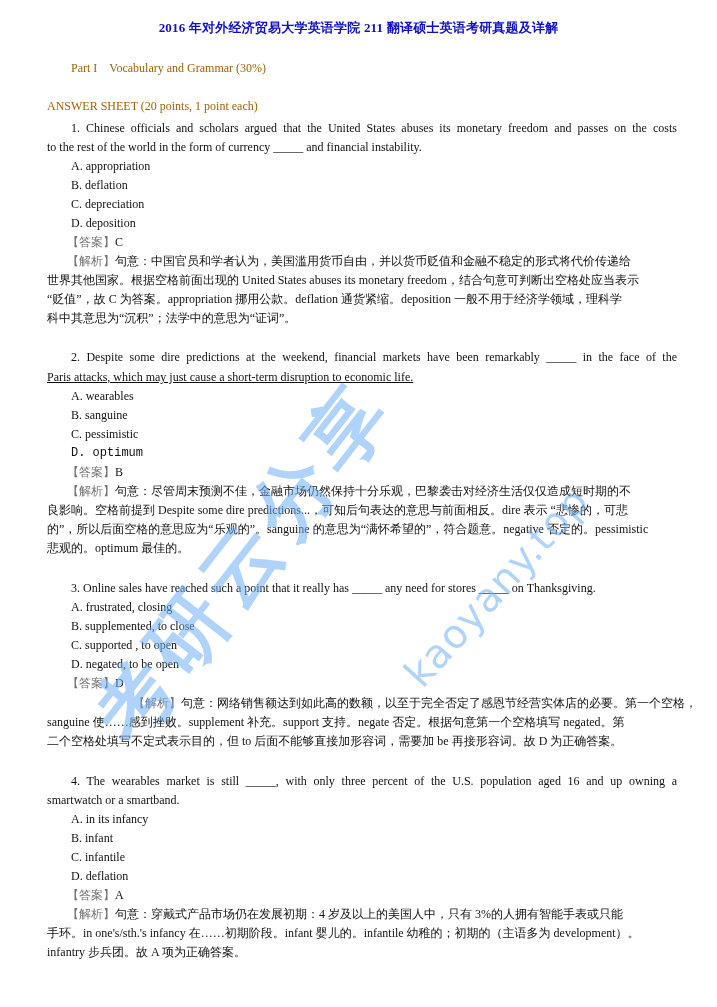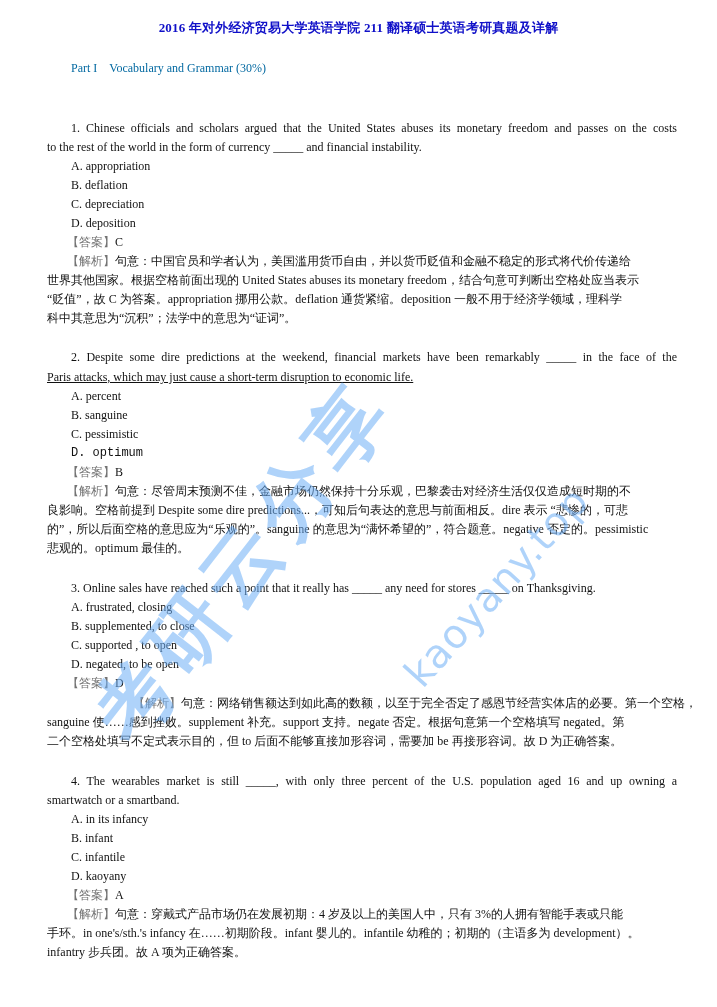--- a/index.html
+++ b/index.html
@@ -35,21 +35,21 @@
     }
     .line {
       position: absolute;
       left: 47px;
       width: 630px;
       white-space: nowrap;
       line-height: 19px;
       font-size: 12px;
     }
     .indent { left: 71px; }
-    .blue { color: #0369a1; }
+    .blue { color: #a16207; }
     .bracket-label { color: #737373; }
     .justify {
       text-align: justify;
       text-align-last: justify;
       white-space: normal;
     }
     .watermark {
       position: absolute;
       pointer-events: none;
       color: rgba(110, 175, 245, 0.55);
@@ -77,20 +77,21 @@
     }
   </style>
 </head>
 <body>
 
 <div class="page">
 
   <div class="doc-title">2016 年对外经济贸易大学英语学院 211 翻译硕士英语考研真题及详解</div>
 
   <div class="line indent blue" style="top:59px;">Part I　Vocabulary and Grammar (30%)</div>
+  <div class="line blue" style="top:97px;">ANSWER SHEET (20 points, 1 point each)</div>
 
   <div>
     <div class="line indent justify" style="top:119px; width:606px;">1. Chinese officials and scholars argued that the United States abuses its monetary freedom and passes on the costs</div>
     <div class="line" style="top:138px;">to the rest of the world in the form of currency _____ and financial instability.</div>
     <div class="line indent" style="top:157px;">A. appropriation</div>
     <div class="line indent" style="top:176px;">B. deflation</div>
     <div class="line indent" style="top:195px;">C. depreciation</div>
     <div class="line indent" style="top:214px;">D. deposition</div>
     <div class="line" style="top:233px; left:67px;">
       <span class="bracket-label">【答案】</span><span>C</span>
@@ -99,21 +100,21 @@
       <span class="bracket-label">【解析】</span><span>句意：中国官员和学者认为，美国滥用货币自由，并以货币贬值和金融不稳定的形式将代价传递给</span>
     </div>
     <div class="line" style="top:271px;">世界其他国家。根据空格前面出现的 United States abuses its monetary freedom，结合句意可判断出空格处应当表示</div>
     <div class="line" style="top:290px;">“贬值”，故 C 为答案。appropriation  挪用公款。deflation  通货紧缩。deposition 一般不用于经济学领域，理科学</div>
     <div class="line" style="top:309px;">科中其意思为“沉积”；法学中的意思为“证词”。</div>
   </div>
 
   <div>
     <div class="line indent justify" style="top:348px; width:606px;">2. Despite some dire predictions at the weekend, financial markets have been remarkably _____ in the face of the</div>
     <div class="line" style="top:368px;text-decoration:underline;">Paris attacks, which may just cause a short-term disruption to economic life.</div>
-    <div class="line indent" style="top:387px;">A. percent</div>
+    <div class="line indent" style="top:387px;">A. wearables</div>
     <div class="line indent" style="top:406px;">B. sanguine</div>
     <div class="line indent" style="top:425px;">C. pessimistic</div>
     <div class="line indent" style="top:444px;font-family:Liberation Mono, monospace;">D. optimum</div>
     <div class="line" style="top:463px; left:67px;">
       <span class="bracket-label">【答案】</span><span>B</span>
     </div>
     <div class="line" style="top:482px; left:67px;">
       <span class="bracket-label">【解析】</span><span>句意：尽管周末预测不佳，金融市场仍然保持十分乐观，巴黎袭击对经济生活仅仅造成短时期的不</span>
     </div>
     <div class="line" style="top:501px;">良影响。空格前提到 Despite some dire predictions...，可知后句表达的意思与前面相反。dire 表示 “悲惨的，可悲</div>
@@ -136,21 +137,21 @@
     <div class="line" style="top:713px;">sanguine 使……感到挫败。supplement  补充。support 支持。negate 否定。根据句意第一个空格填写 negated。第</div>
     <div class="line" style="top:732px;">二个空格处填写不定式表示目的，但 to 后面不能够直接加形容词，需要加 be 再接形容词。故 D 为正确答案。</div>
   </div>
 
   <div>
     <div class="line indent justify" style="top:772px; width:606px;">4. The wearables market is still _____, with only three percent of the U.S. population aged 16 and up owning a</div>
     <div class="line" style="top:791px;">smartwatch or a smartband.</div>
     <div class="line indent" style="top:810px;">A. in its infancy</div>
     <div class="line indent" style="top:829px;">B. infant</div>
     <div class="line indent" style="top:848px;">C. infantile</div>
-    <div class="line indent" style="top:867px;">D. kaoyany</div>
+    <div class="line indent" style="top:867px;">D. deflation</div>
     <div class="line" style="top:886px; left:67px;">
       <span class="bracket-label">【答案】</span><span>A</span>
     </div>
     <div class="line" style="top:905px; left:67px;">
       <span class="bracket-label">【解析】</span><span>句意：穿戴式产品市场仍在发展初期：4 岁及以上的美国人中，只有 3%的人拥有智能手表或只能</span>
     </div>
     <div class="line" style="top:924px;">手环。in one's/sth.'s infancy  在……初期阶段。infant  婴儿的。infantile  幼稚的；初期的（主语多为 development）。</div>
     <div class="line" style="top:943px;">infantry 步兵团。故 A 项为正确答案。</div>
   </div>
 

